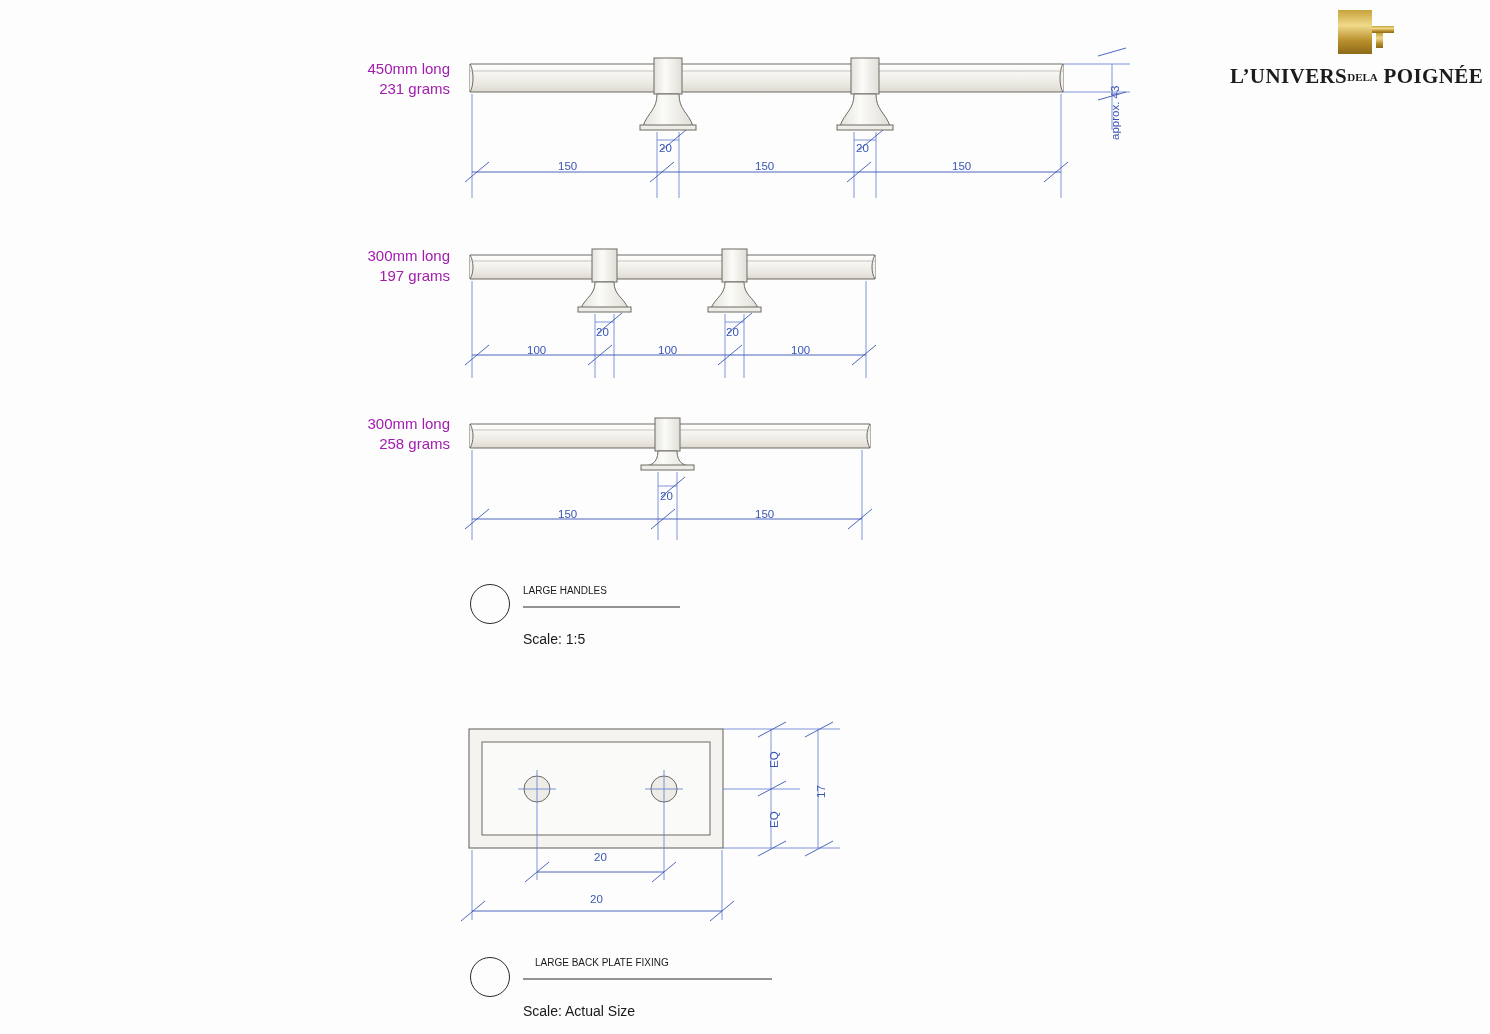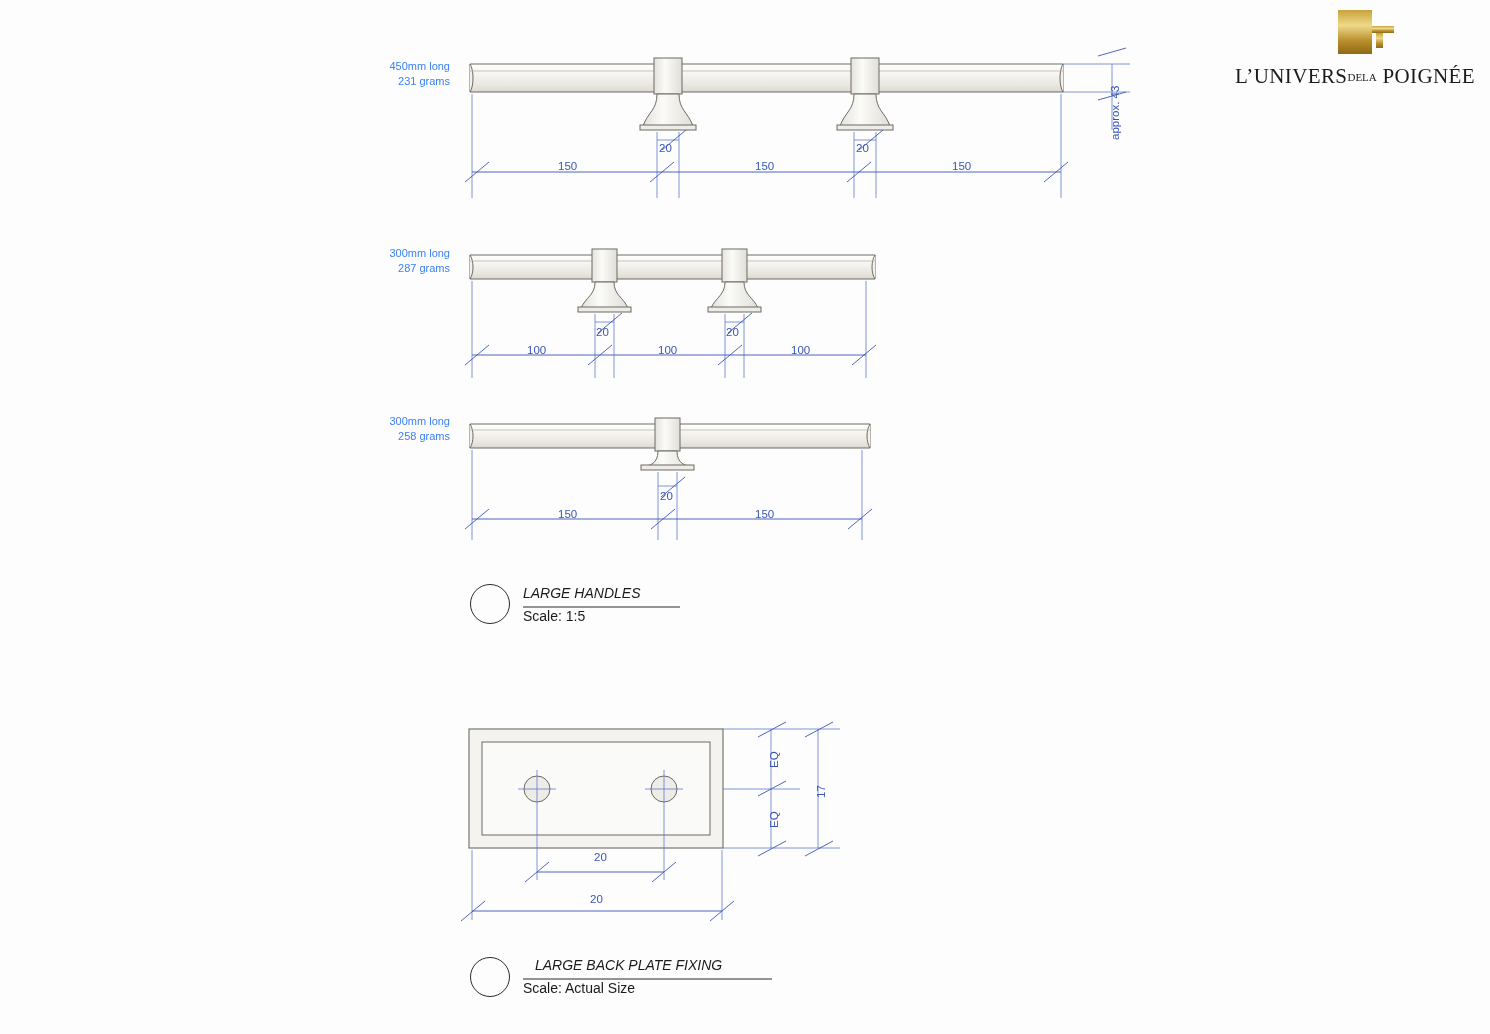--- a/index.html
+++ b/index.html
@@ -38,65 +38,65 @@
     position: absolute;
     background: linear-gradient(180deg,#c8a33c 0%, #efd98a 35%, #b98f2c 70%, #8d6a18 100%);
   }
   #logo-text {
     position: absolute;
     left: 0;
     top: 56px;
     width: 250px;
     text-align: center;
     font-family: "Liberation Serif", serif;
-    font-weight: normal;
+    font-weight: bold;
     font-size: 21px;
     letter-spacing: 0.4px;
     color: #1b1b1b;
     white-space: nowrap;
   }
   #logo-text .small {
     font-size: 11px;
     vertical-align: 2px;
     letter-spacing: 0;
   }
 
   
   .lbl {
     position: absolute;
-    font-size: 11px;
-    color: #3b82f6;
+    font-size: 15px;
+    color: #a21caf;
     white-space: nowrap;
     line-height: 1.35;
   }
   .lbl.right { text-align: right; }
 
   .dim-txt {
     position: absolute;
     font-size: 11.5px;
     color: #3a56b5;
     white-space: nowrap;
   }
   .dim-txt.vert {
     transform: rotate(-90deg);
     transform-origin: left top;
   }
 
   .title-txt {
     position: absolute;
+    font-size: 10px;
+    color: #1a1a1a;
+    white-space: nowrap;
+  }
+  .title-sub {
+    position: absolute;
     font-size: 14px;
     color: #1a1a1a;
     white-space: nowrap;
-    font-style: italic;
-  }
-  .title-sub {
-    position: absolute;
-    font-size: 14px;
-    color: #1a1a1a;
-    white-space: nowrap;
+    margin-top: 23px;
   }
   .bubble {
     position: absolute;
     width: 38px;
     height: 38px;
     border: 1.3px solid #2b2b2b;
     border-radius: 50%;
     background: transparent;
   }
   svg.draw {
@@ -303,21 +303,21 @@
   </div>
   <div class="dim-txt" style="left:558px; top:160px;">150</div>
   <div class="dim-txt" style="left:659px; top:142px;">20</div>
   <div class="dim-txt" style="left:755px; top:160px;">150</div>
   <div class="dim-txt" style="left:856px; top:142px;">20</div>
   <div class="dim-txt" style="left:952px; top:160px;">150</div>
   <div class="dim-txt vert" style="left:1109px; top:140px;">approx. 43</div>
 
   <div class="lbl right" style="left:230px; top:246px; width:220px;">
     <div>300mm long</div>
-    <div>287 grams</div>
+    <div>197 grams</div>
   </div>
   <div class="dim-txt" style="left:527px; top:344px;">100</div>
   <div class="dim-txt" style="left:596px; top:326px;">20</div>
   <div class="dim-txt" style="left:658px; top:344px;">100</div>
   <div class="dim-txt" style="left:726px; top:326px;">20</div>
   <div class="dim-txt" style="left:791px; top:344px;">100</div>
 
   <div class="lbl right" style="left:230px; top:414px; width:220px;">
     <div>300mm long</div>
     <div>258 grams</div>

